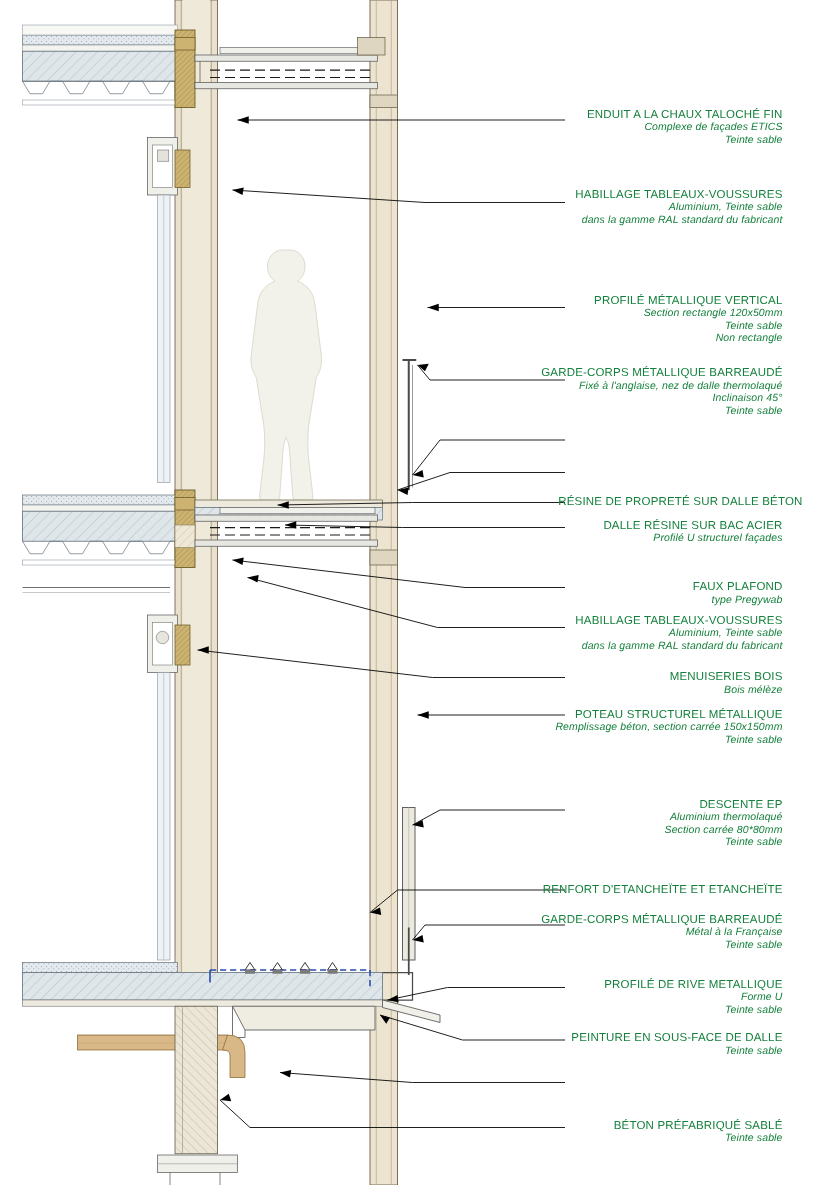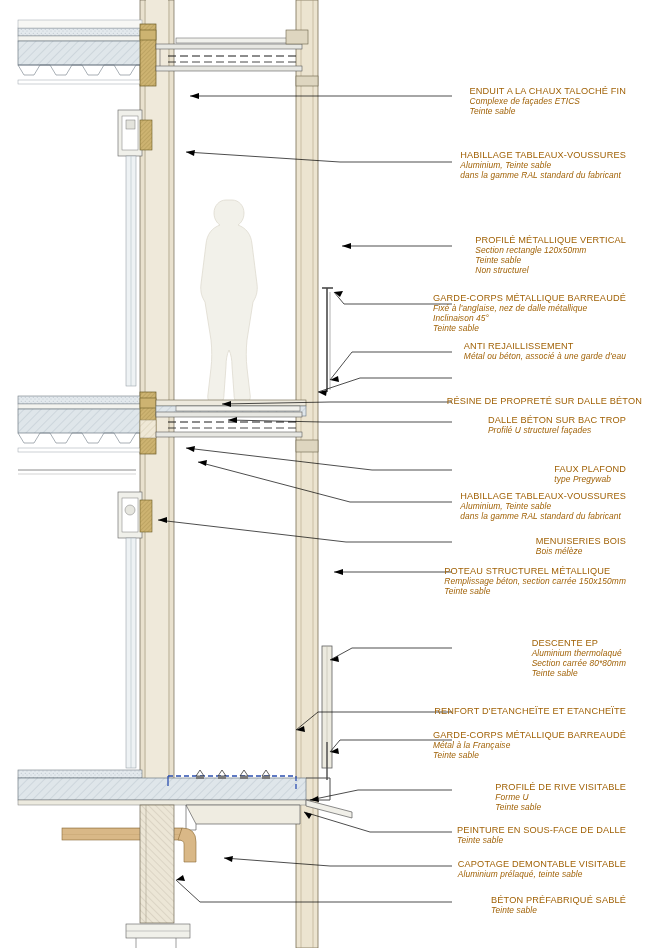--- a/index.html
+++ b/index.html
@@ -26,22 +26,23 @@
   .dwg {
     position: absolute;
     left: 0; top: 0;
     width: 650px;
     height: 948px;
   }
 
   
   .ann {
     position: absolute;
+    text-align: right;
     line-height: 1.18;
-    color: #a16207;
+    color: #15803d;
     white-space: nowrap;
   }
   .ann .t {
     font-size: 9.2px;
     letter-spacing: 0.15px;
   }
   .ann .s {
     font-size: 8.4px;
     font-style: italic;
     letter-spacing: 0.1px;
@@ -257,42 +258,38 @@
   <div class="ann" style="right:24px; top:150px;">
     <div class="t">HABILLAGE TABLEAUX-VOUSSURES</div>
     <div class="s">Aluminium, Teinte sable</div>
     <div class="s">dans la gamme RAL standard du fabricant</div>
   </div>
 
   <div class="ann" style="right:24px; top:235px;">
     <div class="t">PROFILÉ MÉTALLIQUE VERTICAL</div>
     <div class="s">Section rectangle 120x50mm</div>
     <div class="s">Teinte sable</div>
-    <div class="s">Non structurel</div>
+    <div class="s">Non rectangle</div>
   </div>
 
   <div class="ann" style="right:24px; top:293px;">
     <div class="t">GARDE-CORPS MÉTALLIQUE BARREAUDÉ</div>
-    <div class="s">Fixé à l'anglaise, nez de dalle métallique</div>
+    <div class="s">Fixé à l'anglaise, nez de dalle thermolaqué</div>
     <div class="s">Inclinaison 45°</div>
     <div class="s">Teinte sable</div>
   </div>
 
-  <div class="ann" style="right:24px; top:341px;">
-    <div class="t">ANTI REJAILLISSEMENT</div>
-    <div class="s">Métal ou béton, associé à une garde d'eau</div>
-  </div>
 
 
   <div class="ann" style="right:8px; top:396px;">
     <div class="t">RÉSINE DE PROPRETÉ SUR DALLE BÉTON</div>
   </div>
 
   <div class="ann" style="right:24px; top:415px;">
-    <div class="t">DALLE BÉTON SUR BAC TROP</div>
+    <div class="t">DALLE RÉSINE SUR BAC ACIER</div>
     <div class="s">Profilé U structurel façades</div>
   </div>
 
   <div class="ann" style="right:24px; top:464px;">
     <div class="t">FAUX PLAFOND</div>
     <div class="s">type Pregywab</div>
   </div>
 
   <div class="ann" style="right:24px; top:491px;">
     <div class="t">HABILLAGE TABLEAUX-VOUSSURES</div>
@@ -322,33 +319,29 @@
     <div class="t">RENFORT D'ETANCHEÏTE ET ETANCHEÏTE</div>
   </div>
 
   <div class="ann" style="right:24px; top:730px;">
     <div class="t">GARDE-CORPS MÉTALLIQUE BARREAUDÉ</div>
     <div class="s">Métal à la Française</div>
     <div class="s">Teinte sable</div>
   </div>
 
   <div class="ann" style="right:24px; top:782px;">
-    <div class="t">PROFILÉ DE RIVE VISITABLE</div>
+    <div class="t">PROFILÉ DE RIVE METALLIQUE</div>
     <div class="s">Forme U</div>
     <div class="s">Teinte sable</div>
   </div>
 
   <div class="ann" style="right:24px; top:825px;">
     <div class="t">PEINTURE EN SOUS-FACE DE DALLE</div>
     <div class="s">Teinte sable</div>
   </div>
 
-  <div class="ann" style="right:24px; top:859px;">
-    <div class="t">CAPOTAGE DEMONTABLE VISITABLE</div>
-    <div class="s">Aluminium prélaqué, teinte sable</div>
-  </div>
 
   <div class="ann" style="right:24px; top:895px;margin-left:36px;">
     <div class="t">BÉTON PRÉFABRIQUÉ SABLÉ</div>
     <div class="s">Teinte sable</div>
   </div>
 
 </div>
 
 </body></html>

